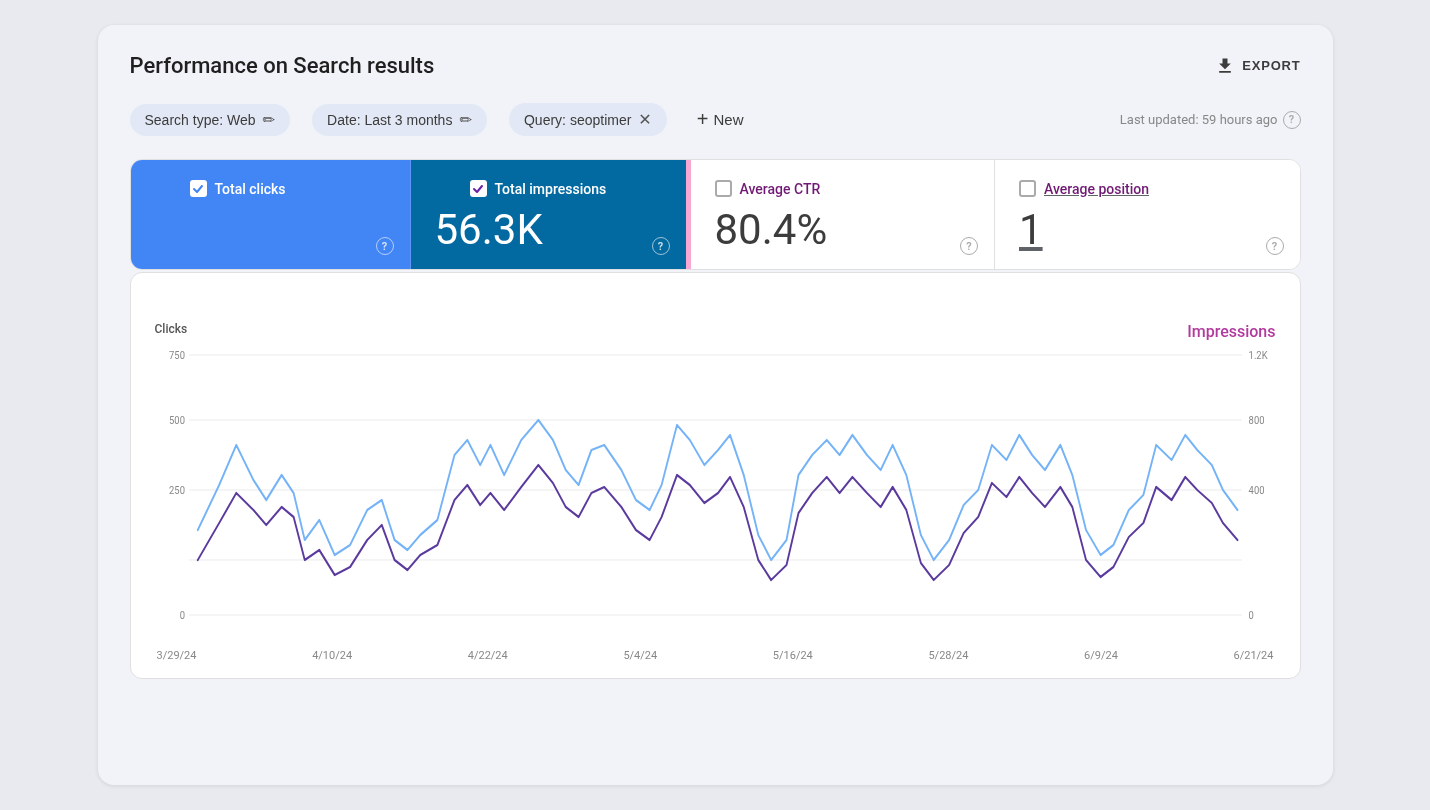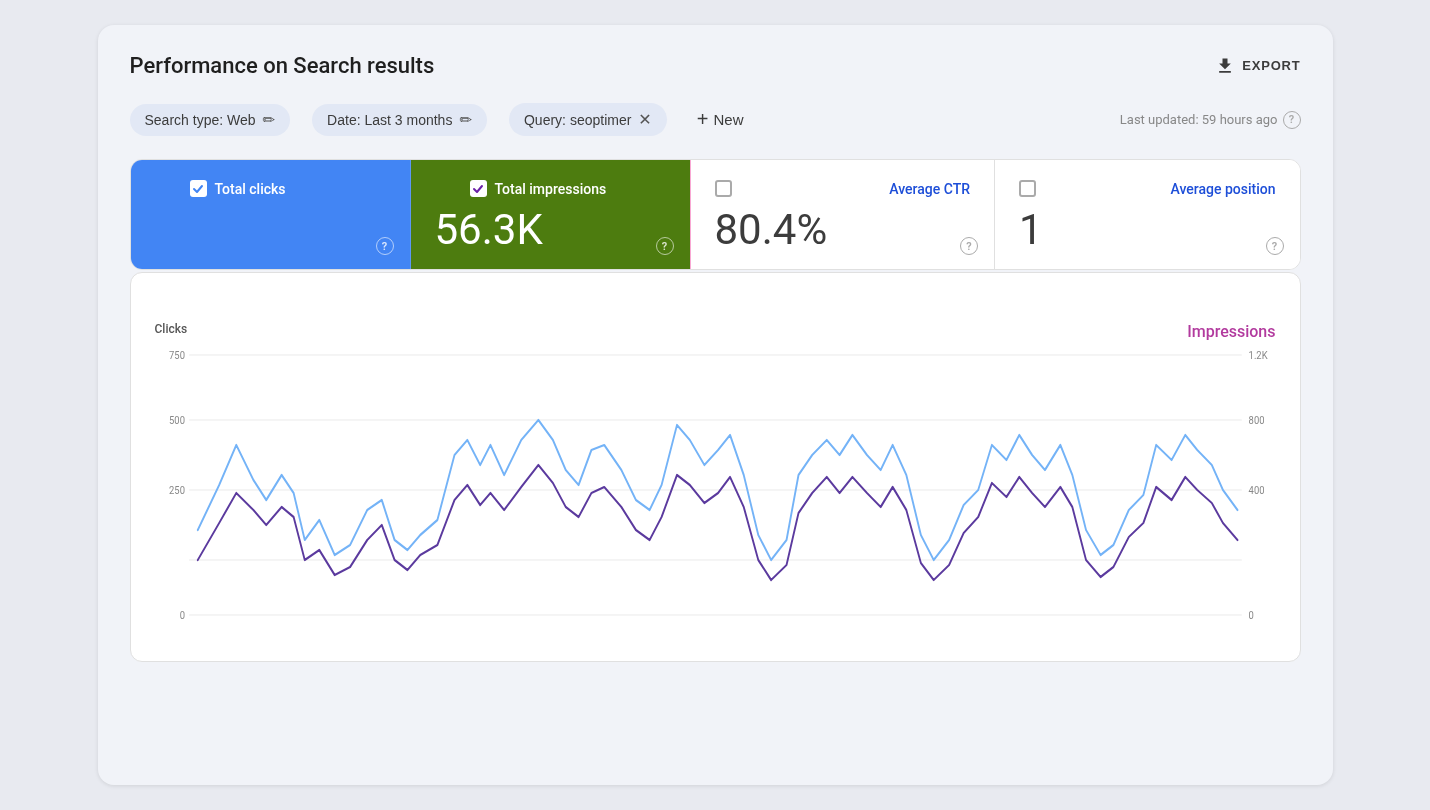--- a/index.html
+++ b/index.html
@@ -130,42 +130,43 @@
     .metric-card {
       padding: 20px 24px 16px 24px;
       position: relative;
       border-right: 1px solid rgba(255,255,255,0.15);
     }
     .metric-card.blue {
       background: #4285f4;
       color: #fff;
     }
     .metric-card.purple {
-      background: #4d7c0f;
+      background: #0369a1;
       color: #fff;
-      border-right: 1px solid #f9a8d4;
+      border-right: 5px solid #f9a8d4;
     }
     .metric-card.white {
       background: #fff;
       color: #5f6368;
       border-right: 1px solid #e0e0e0;
     }
     .metric-card.white:last-child {
       border-right: none;
+      text-decoration: underline;
     }
     .metric-label {
       display: flex;
       align-items: center;
       gap: 8px;
       font-size: 14px;
       font-weight: 500;
       margin-bottom: 10px;
     }
     .metric-label.colored { color: #fff; padding-left: 35px; }
-    .metric-label.gray { color: #1d4ed8; justify-content: space-between; }
+    .metric-label.gray { color: #701a75; }
     .checkbox-icon {
       width: 17px;
       height: 17px;
       border-radius: 3px;
       display: inline-flex;
       align-items: center;
       justify-content: center;
       flex-shrink: 0;
     }
     .checkbox-icon.checked-white {
@@ -499,14 +500,24 @@
           1170,142
           1188,155
           1204,132
           1218,145
           1235,158
           1248,178
           1265,195
         "></polyline>
     </svg>
 
+    <div class="x-axis-labels">
+      <span class="x-label">3/29/24</span>
+      <span class="x-label">4/10/24</span>
+      <span class="x-label">4/22/24</span>
+      <span class="x-label">5/4/24</span>
+      <span class="x-label">5/16/24</span>
+      <span class="x-label">5/28/24</span>
+      <span class="x-label">6/9/24</span>
+      <span class="x-label">6/21/24</span>
+    </div>
   </div>
 </div>
 
 </body></html>

